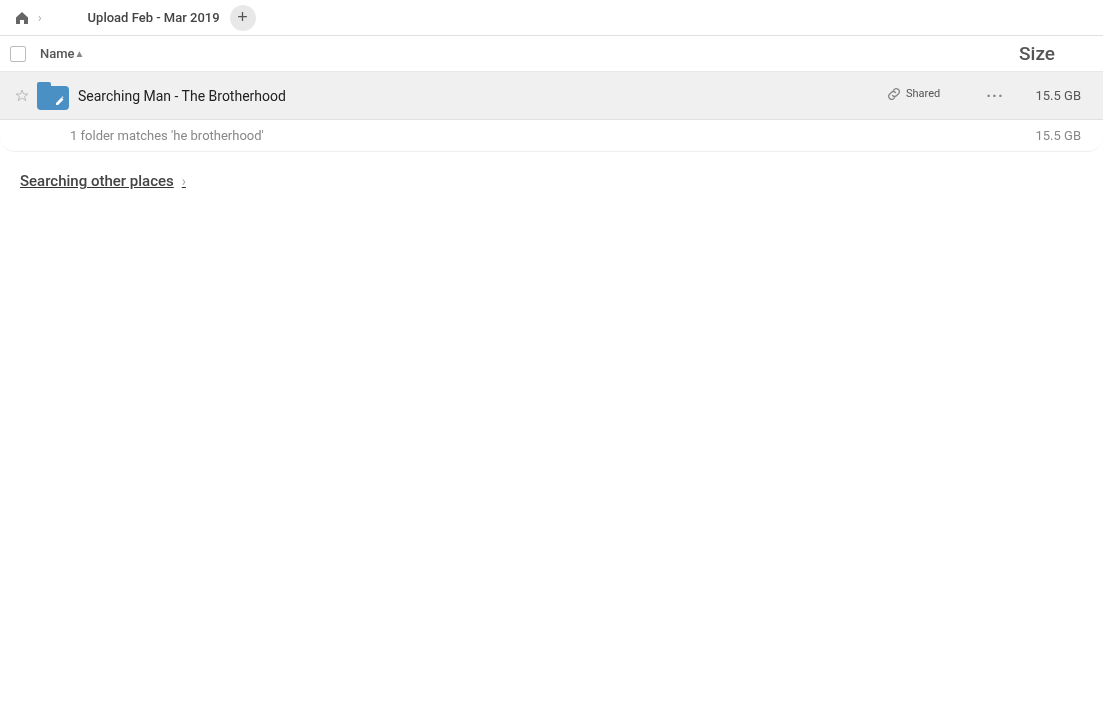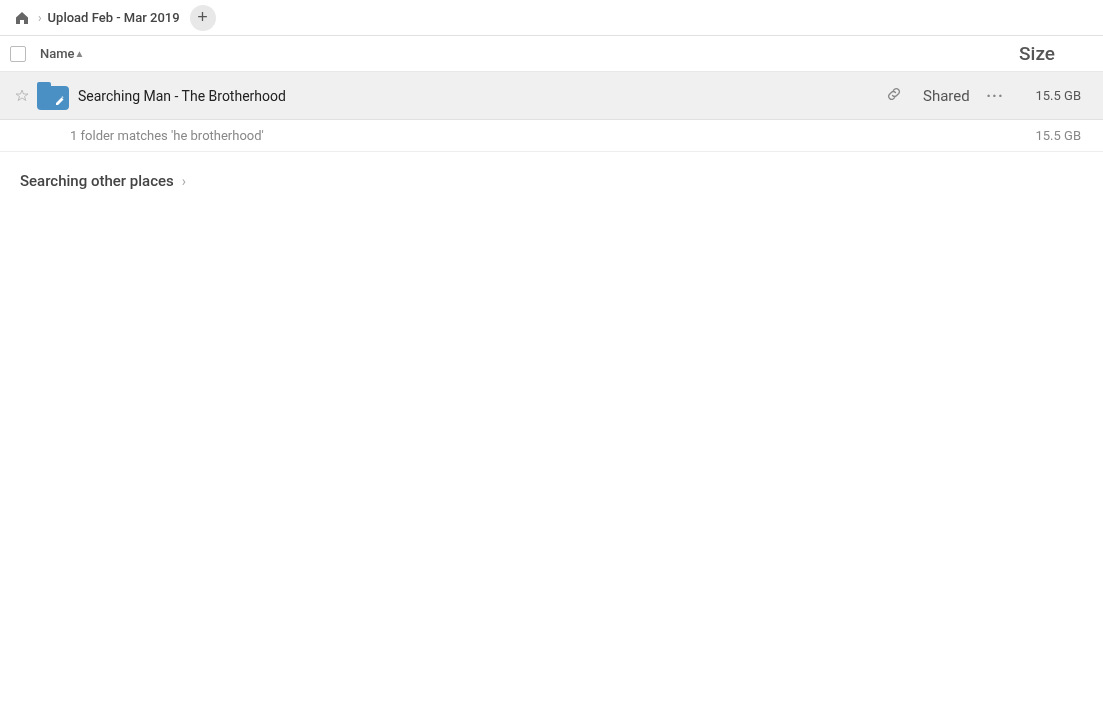--- a/index.html
+++ b/index.html
@@ -32,20 +32,21 @@
       cursor: pointer;
     }
     .breadcrumb-separator {
       color: #aaa;
       font-size: 12px;
     }
     .breadcrumb-label {
       font-size: 13px;
       color: #444;
       font-weight: 500;
+      margin-left: 40px;
     }
     .add-button {
       width: 26px;
       height: 26px;
       border-radius: 50%;
       border: none;
       background: #e8e8e8;
       display: flex;
       align-items: center;
       justify-content: center;
@@ -152,24 +153,24 @@
     }
 
     .file-name-col {
       flex: 1;
       font-size: 14px;
       color: #222;
       padding-left: 6px;
     }
     .shared-col {
       display: flex;
-      align-items: center;
-      gap: 22px;
-      color: #555;
-      font-size: 15px;
+      align-items: flex-start;
+      gap: 5px;
+      color: #555;
+      font-size: 11px;
       width: 90px;
     }
     .link-icon {
       color: #888;
       font-size: 14px;
     }
     .more-col {
       width: 36px;
       display: flex;
       align-items: center;
@@ -186,38 +187,40 @@
       color: #555;
       padding-right: 12px;
     }
 
     
     .summary-row {
       display: flex;
       align-items: center;
       padding: 8px 10px 8px 70px;
       border-bottom: 1px solid #eee;
+      border-radius: 15px;
     }
     .summary-text {
       flex: 1;
       font-size: 13px;
       color: #888;
     }
     .summary-size {
       font-size: 13px;
       color: #888;
       padding-right: 12px;
     }
 
     
     .searching-row {
       display: flex;
       align-items: center;
       padding: 20px 10px 10px 20px;
       gap: 8px;
+      text-decoration: underline;
     }
     .searching-label {
       font-size: 15px;
       color: #444;
       font-weight: 500;
     }
     .chevron-right {
       color: #aaa;
       font-size: 14px;
     }

